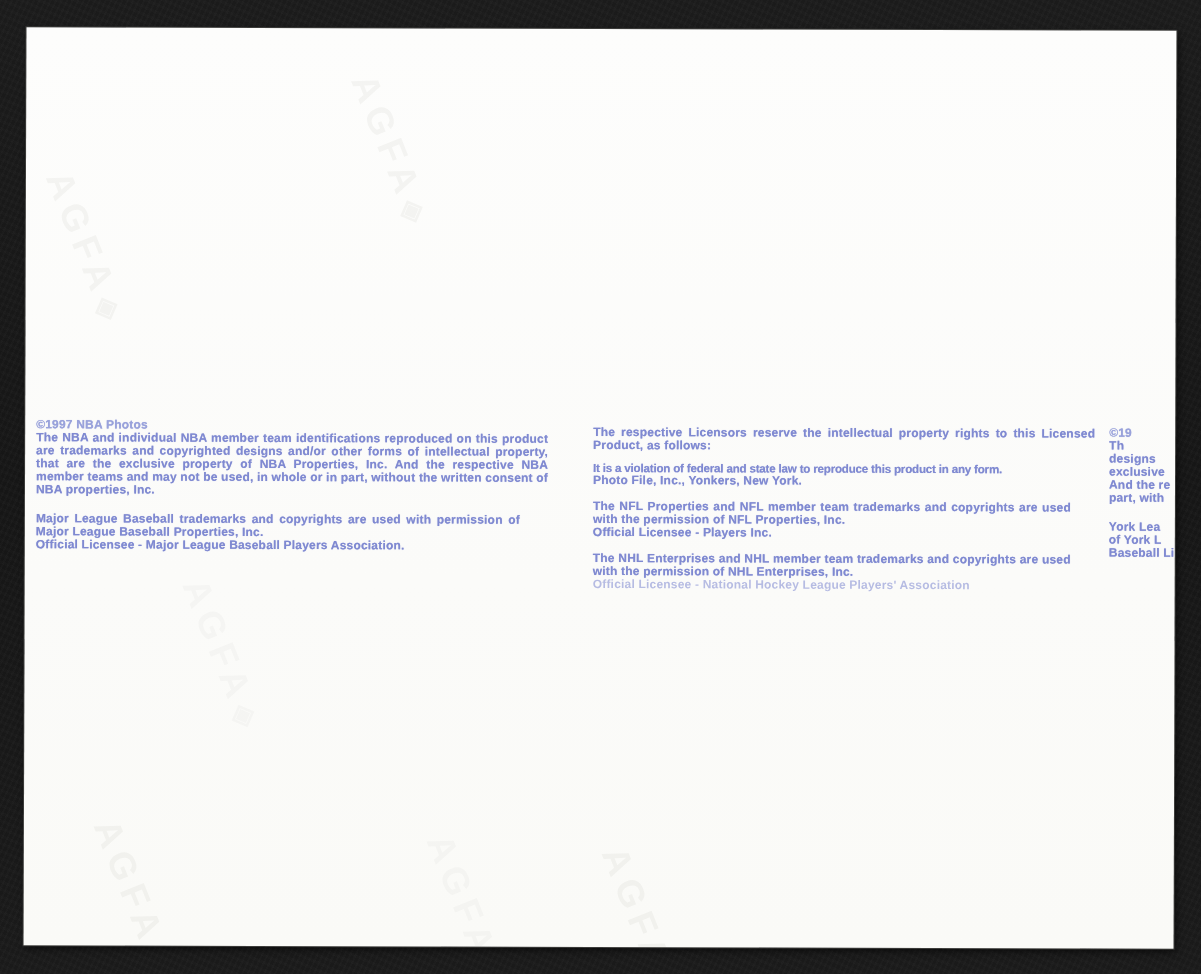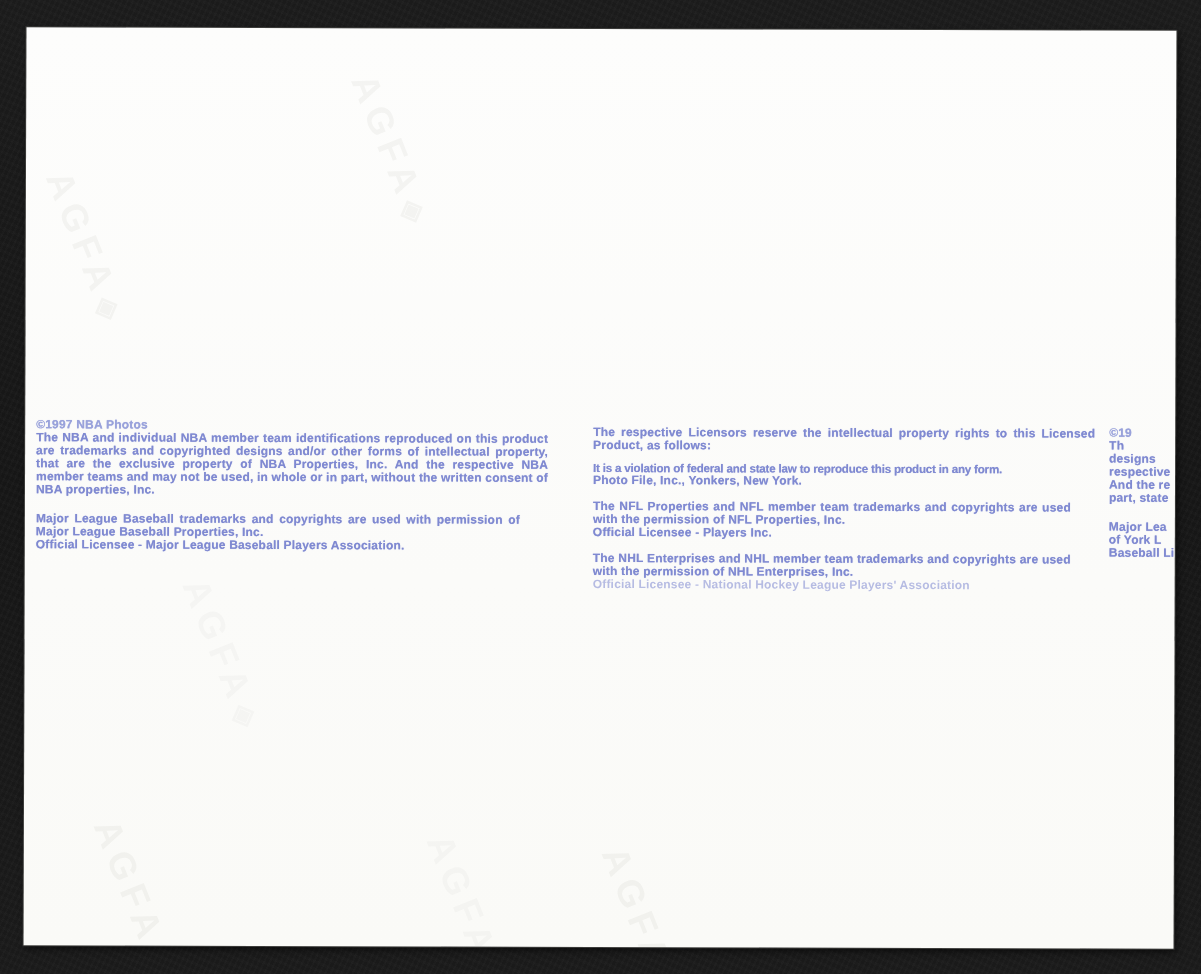--- a/index.html
+++ b/index.html
@@ -110,24 +110,24 @@
       <div class="gap13 nhl-block">
         <p class="para">The NHL Enterprises and NHL member team trademarks and copyrights are used with the permission of NHL Enterprises, Inc.</p>
         <span class="line faded">Official Licensee - National Hockey League Players' Association</span>
       </div>
     </div>
 
     <div class="stamp col-right">
       <span class="line copyright">©19</span>
       <span class="line">Th</span>
       <span class="line">designs</span>
-      <span class="line">respective</span>
+      <span class="line">exclusive</span>
       <span class="line">And the re</span>
-      <span class="line">part, state</span>
+      <span class="line">part, with</span>
       <div class="gap16">
-        <span class="line">Major Lea</span>
+        <span class="line">York Lea</span>
         <span class="line">of York L</span>
         <span class="line">Baseball Li</span>
       </div>
     </div>
 
   </div>
 </div>
 
 </body></html>

